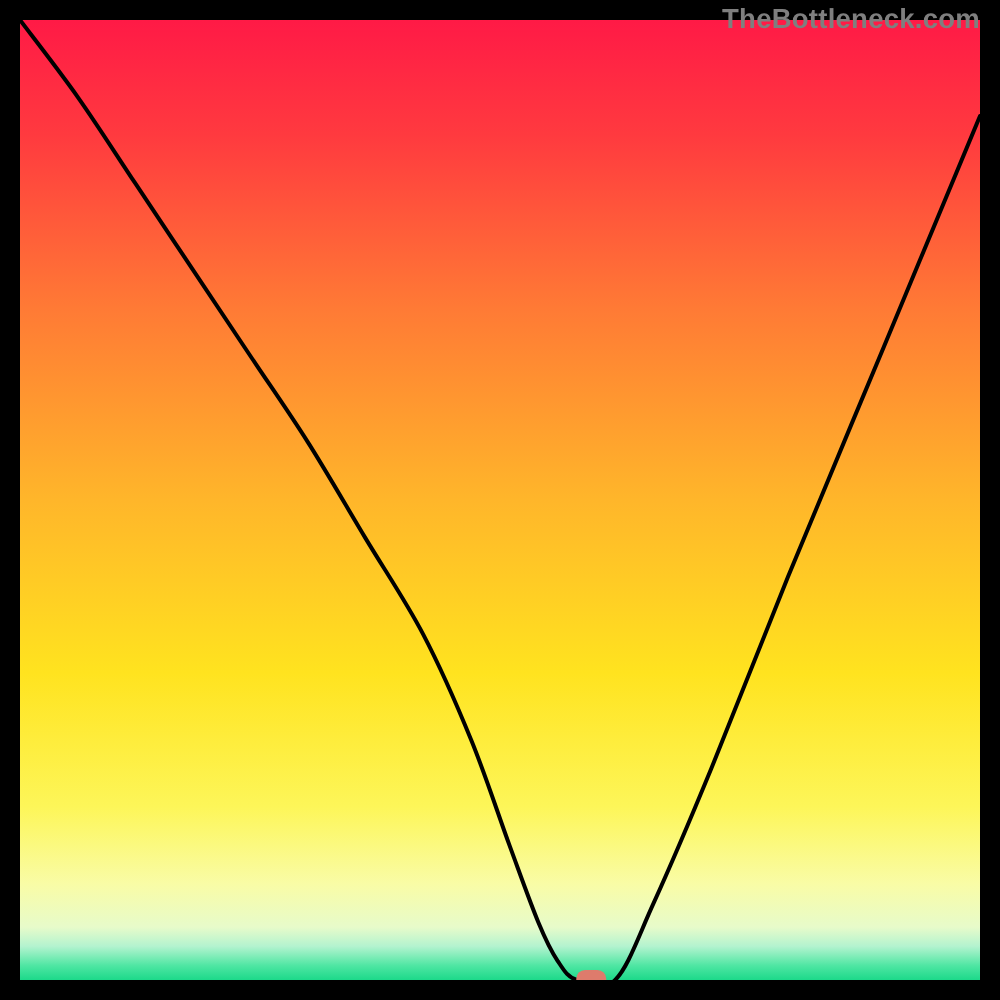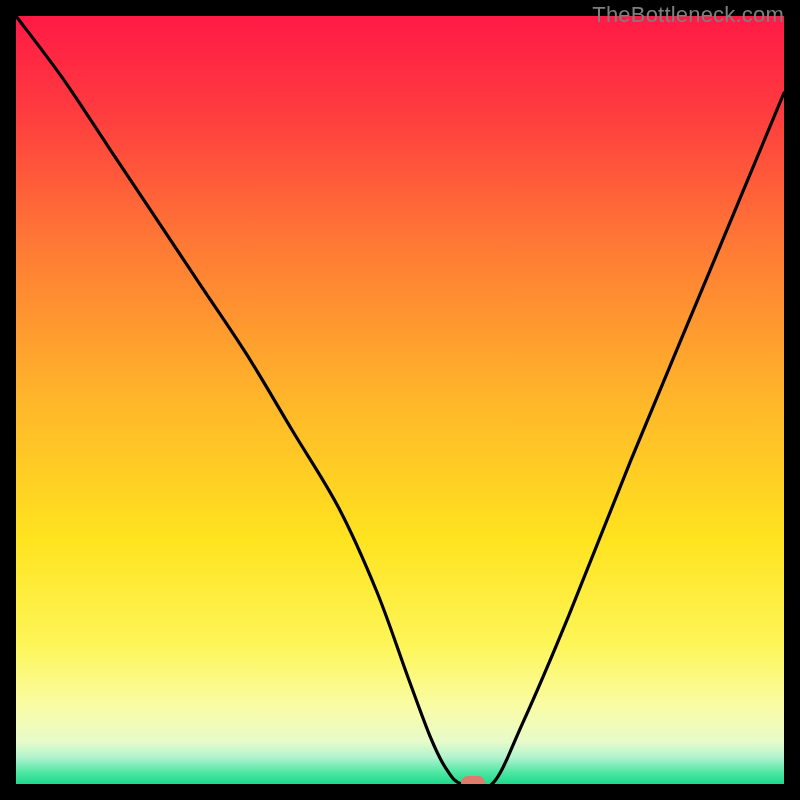--- a/index.html
+++ b/index.html
@@ -32,21 +32,21 @@
     top: 0;
     width: 768px;
     height: 768px;
   }
   .watermark {
     position: absolute;
     top: 2px;
     right: 16px;
     color: #7f7f7f;
     font-size: 22px;
-    font-weight: 400;
+    font-weight: 700;
     letter-spacing: 0.2px;
   }
   .marker {
     position: absolute;
     width: 24px;
     height: 14px;
     border-radius: 7px;
     background: #de7b6c;
     transform: translate(-50%, -50%);
   }

